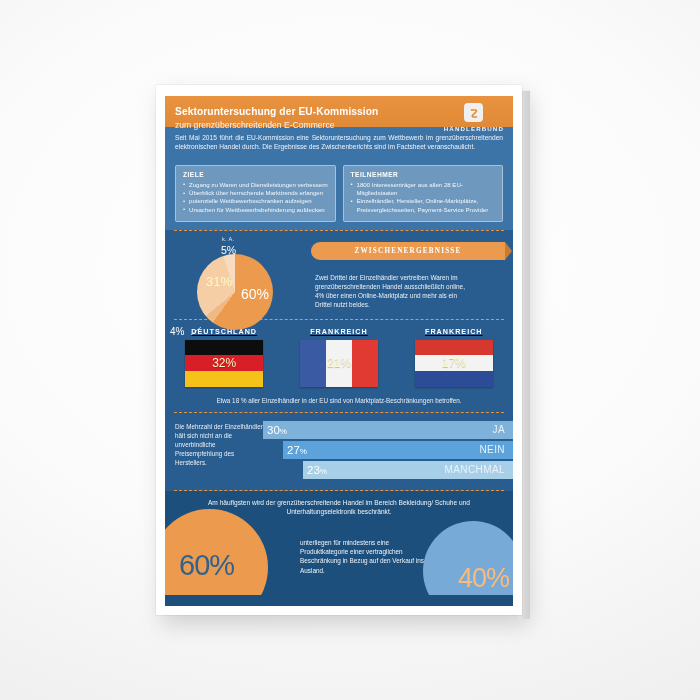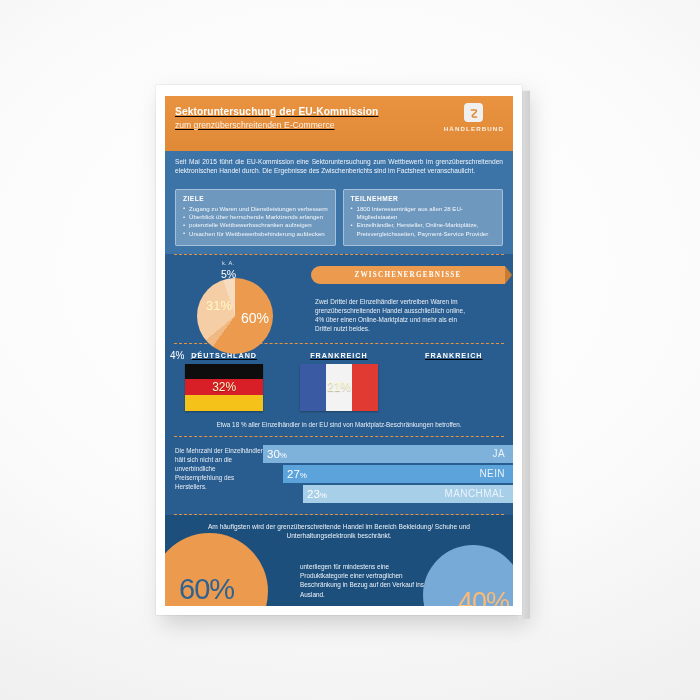--- a/index.html
+++ b/index.html
@@ -38,23 +38,23 @@
     overflow:hidden;
   }
   #sheet{
     position:absolute;left:9px;top:11px;width:348px;height:510px;
     overflow:hidden;
     background:#1d4f7c;
   }
 
   
   .hdr{
-    position:relative;height:55px;
+    position:relative;height:31px;
     background:linear-gradient(180deg,#e99240 0%,#e08a38 100%);
-    padding:9px 10px 16px 10px;box-sizing:border-box;text-decoration:underline;
+    padding:9px 10px 16px 10px;box-sizing:border-box;
   }
   .hdr-t1{font-size:10.2px;font-weight:bold;color:#ffffff;letter-spacing:.1px;line-height:13px;}
   .hdr-t2{font-size:8.6px;color:#fdf2e6;line-height:12px;margin-top:1px;}
   .logo-wrap{position:absolute;right:9px;top:7px;text-align:center;}
   .logo-box{
     width:19px;height:19px;margin:0 auto;border-radius:4px;
     background:#f0f0f0;display:flex;align-items:center;justify-content:center;
   }
   .logo-name{font-size:6.2px;color:#fbf0e3;letter-spacing:1.1px;margin-top:3px;font-weight:600;}
 
@@ -274,20 +274,26 @@
             <div class="fname">FRANKREICH</div>
             <div class="flag fr">
               <div class="v1"></div>
               <div class="v2"></div>
               <div class="v3"></div>
               <div class="pct">21%</div>
             </div>
           </div>
           <div class="fcol">
             <div class="fname">FRANKREICH</div>
+            <div class="flag nl">
+              <div class="s1"></div>
+              <div class="s2"></div>
+              <div class="s3"></div>
+              <div class="pct">17%</div>
+            </div>
           </div>
         </div>
         <div class="flagnote">Etwa 18 % aller Einzelhändler in der EU sind von Marktplatz-Beschränkungen betroffen.</div>
 
         <div class="dash"></div>
 
         <div class="barsec">
           <div class="bar-left">Die Mehrzahl der Einzelhändler hält sich nicht an die unverbindliche Preisempfehlung des Herstellers.</div>
           <div class="bar-right">
             <div class="bar b1">

